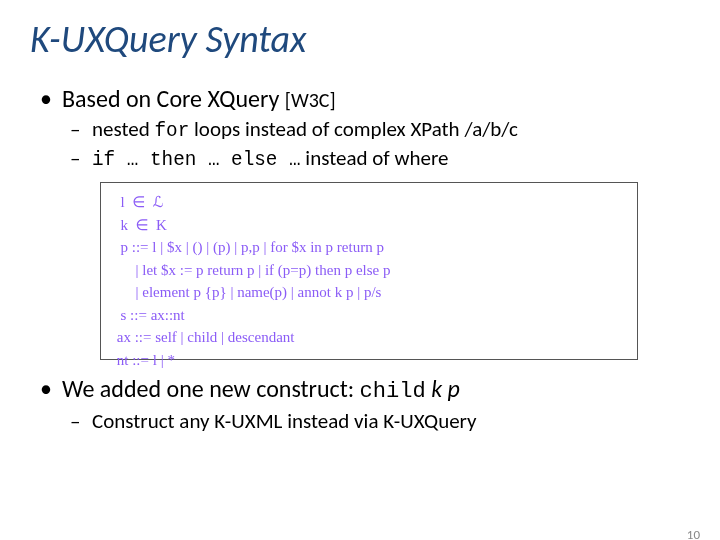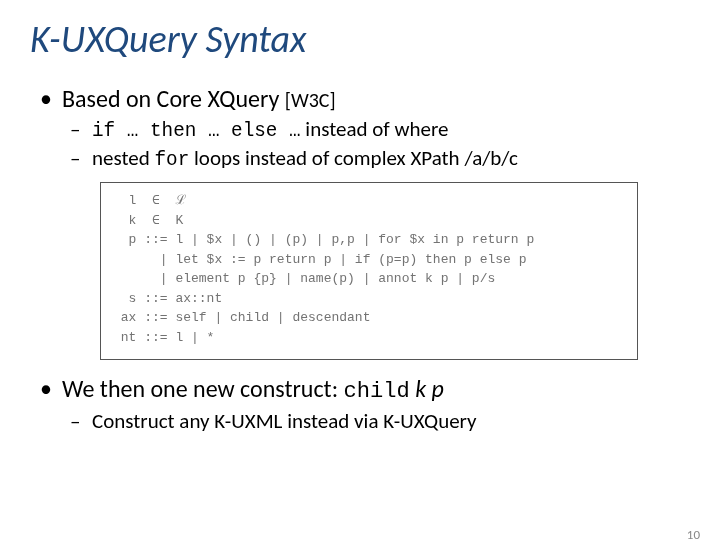--- a/index.html
+++ b/index.html
@@ -61,24 +61,24 @@
   .figbox {
     margin: 10px 0 14px 70px;
     border: 1px solid #555;
     width: 538px;
     height: 178px;
     background: #fff;
     box-sizing: border-box;
     padding: 8px 12px;
   }
   .grammar {
-    font-family: Liberation Mono, monospace;
-    font-size: 13px;
+    font-family: Liberation Serif, serif;
+    font-size: 15px;
     line-height: 1.5;
-    color: #737373;
+    color: #8b5cf6;
     white-space: pre;
   }
   .pagenum {
     position: absolute;
     right: 20px;
     bottom: 14px;
     font-size: 13px;
     color: #888;
   }
 </style>
@@ -89,40 +89,40 @@
 
   <div class="title">K-UXQuery Syntax</div>
 
   <div class="body">
 
     <div class="lvl1">
       <span>Based on Core XQuery </span><span style="font-size:20px">[W3C]</span>
     </div>
 
     <div class="lvl2">
-      <span class="tt">if … then … else …</span><span> instead of where</span>
+      <span>nested </span><span class="tt">for</span><span> loops instead of complex XPath /a/b/c</span>
     </div>
 
     <div class="lvl2">
-      <span>nested </span><span class="tt">for</span><span> loops instead of complex XPath /a/b/c</span>
+      <span class="tt">if … then … else …</span><span> instead of where</span>
     </div>
 
     <div class="figbox">
       <div class="grammar"><span>  l  ∈  ℒ</span>
 <span>  k  ∈  K</span>
 <span>  p ::= l | $x | () | (p) | p,p | for $x in p return p</span>
 <span>      | let $x := p return p | if (p=p) then p else p</span>
 <span>      | element p {p} | name(p) | annot k p | p/s</span>
 <span>  s ::= ax::nt</span>
 <span> ax ::= self | child | descendant</span>
 <span> nt ::= l | *</span></div>
     </div>
 
     <div class="lvl1">
-      <span>We then one new construct: </span><span class="tt">child</span><span class="ital"> k p</span>
+      <span>We added one new construct: </span><span class="tt">child</span><span class="ital"> k p</span>
     </div>
 
     <div class="lvl2">
       <span>Construct any K-UXML instead via K-UXQuery</span>
     </div>
 
   </div>
 
   <div class="pagenum">10</div>
 

